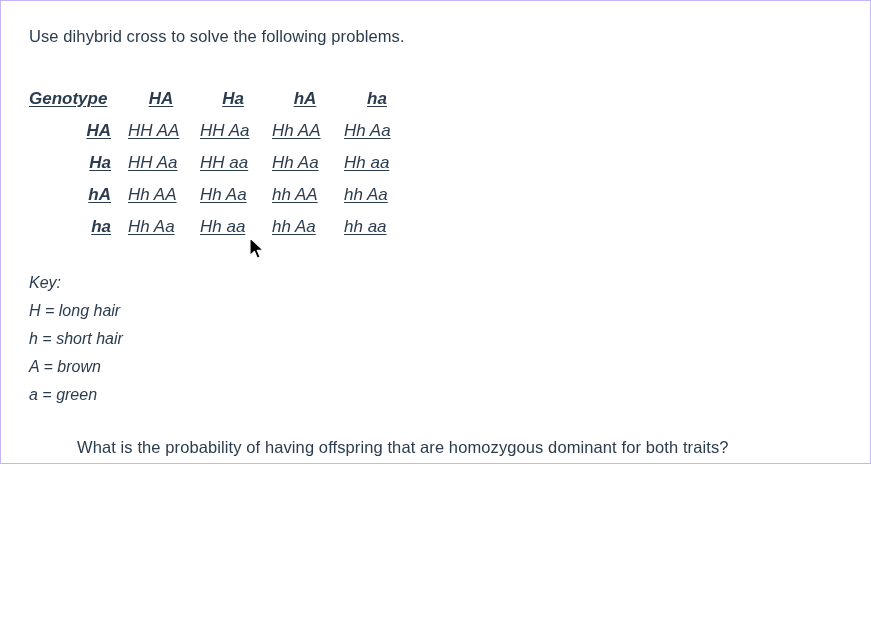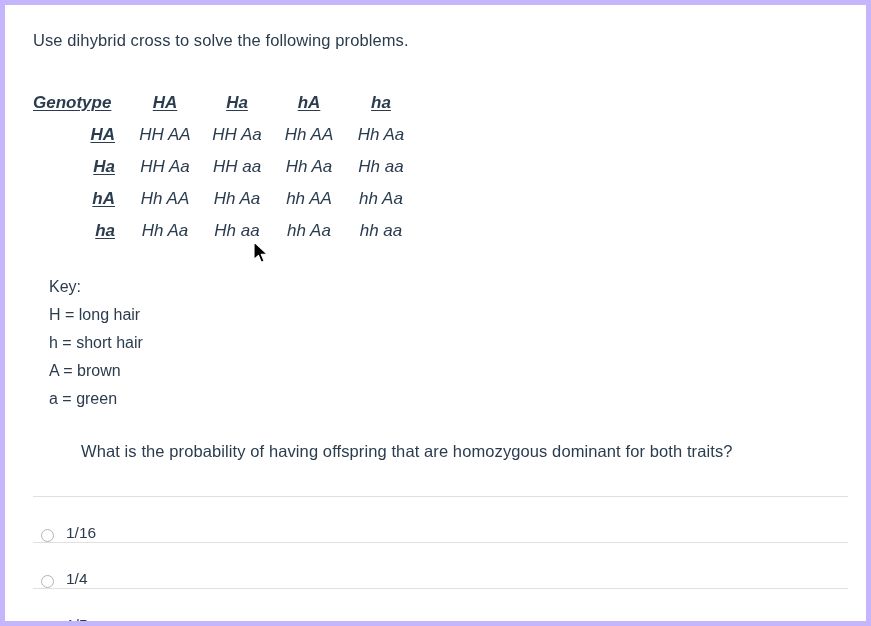--- a/index.html
+++ b/index.html
@@ -8,23 +8,23 @@
     margin: 0;
     padding: 0;
     width: 871px;
     height: 626px;
     background: #ffffff;
     font-family: "Liberation Sans", sans-serif;
   }
   #page {
     position: relative;
     width: 871px;
-    height: 626px;
+    height: 464px;
     background: #ffffff;
-    border: 5px solid #c4b5fd;
+    border: 1px solid #c4b5fd;
     overflow: hidden;
   }
   .content {
     position: absolute;
     left: 28px;
     top: 0;
     right: 26px;
   }
   .prompt {
     position: absolute;
@@ -69,33 +69,34 @@
     font-weight: bold;
     font-style: italic;
     text-decoration: underline;
     text-underline-offset: 2px;
     text-align: right;
     padding-right: 14px !important;
     width: 96px;
   }
   .cell {
     font-style: italic;
-    text-underline-offset: 2px;
-    text-align: center;
+    text-decoration: underline;
+    text-underline-offset: 2px;
     padding: 0 3px !important;
   }
 
   
   .key-block {
     position: absolute;
-    left: 16px;
+    left: 0;
     top: 268px;
     font-size: 16px;
     color: #2b3c4e;
     line-height: 28px;
+    font-style: italic;
   }
   .key-line { white-space: nowrap; }
 
   
   .question {
     position: absolute;
     left: 0;
     top: 437px;
     font-size: 16.5px;
     color: #2b3c4e;

